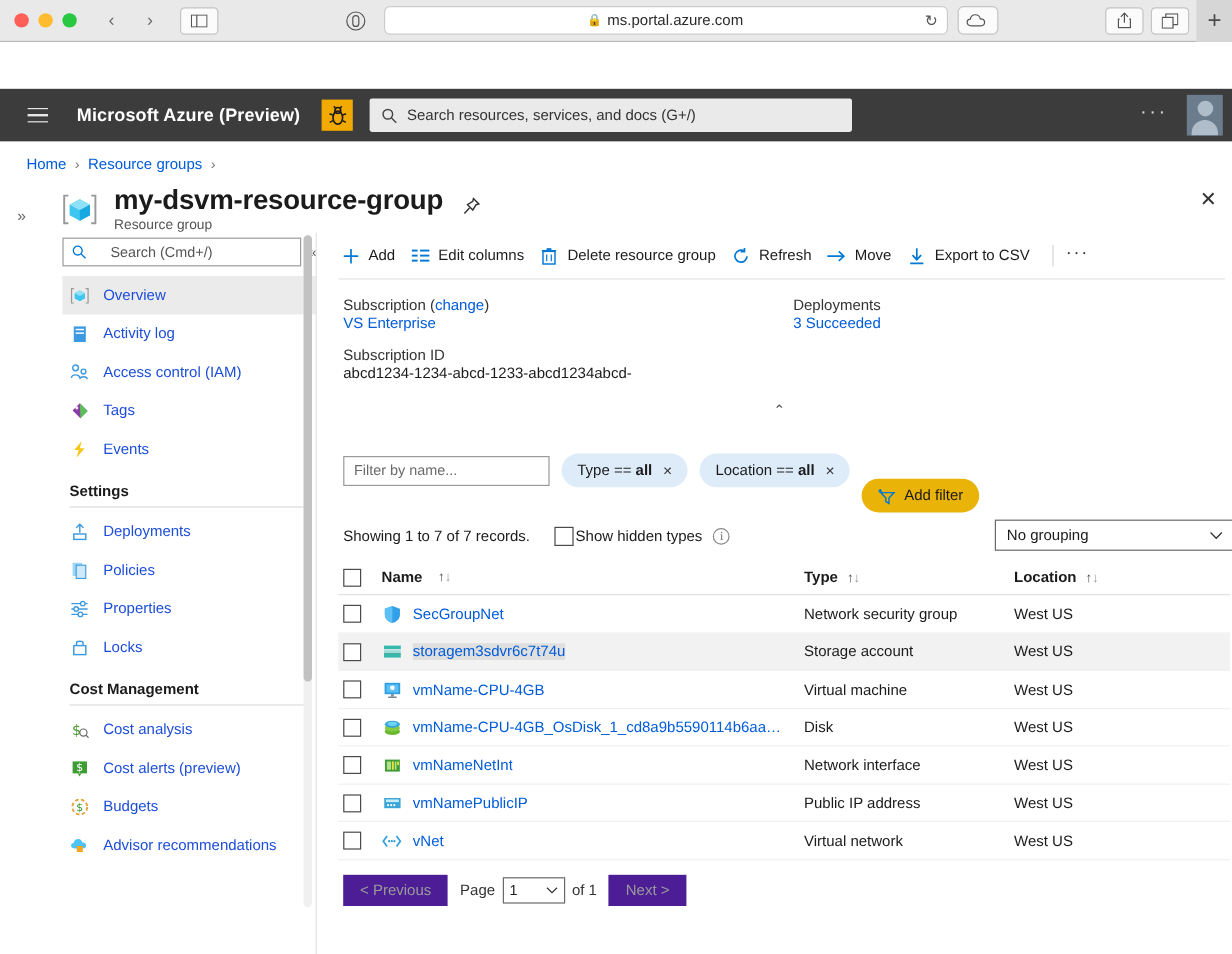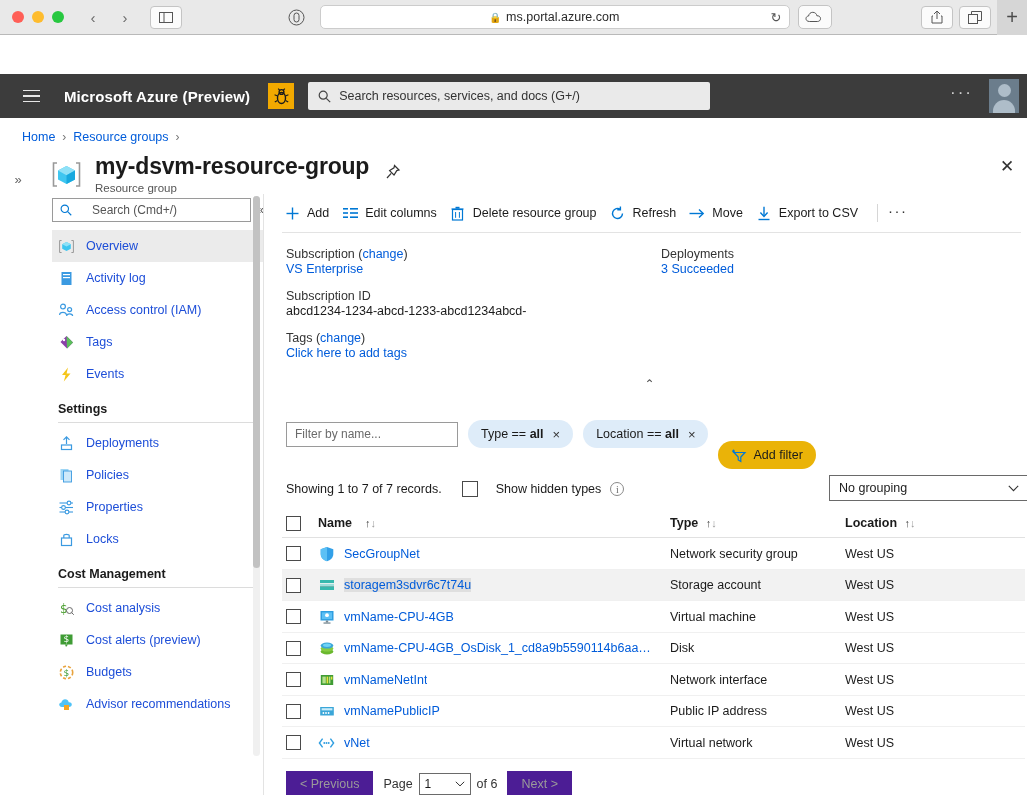--- a/index.html
+++ b/index.html
@@ -607,24 +607,20 @@
       <div class="info-area">
         <div class="info-left">
           <div class="info-grp">
             <div class="info-label"><span>Subscription (</span><span class="info-link">change</span><span>)</span></div>
             <div class="info-link">VS Enterprise</div>
           </div>
           <div class="info-grp">
             <div class="info-label">Subscription ID</div>
             <div class="info-val">abcd1234-1234-abcd-1233-abcd1234abcd-</div>
           </div>
-          <div class="info-grp">
-            <div class="info-label"><span>Tags (</span><span class="info-link">change</span><span>)</span></div>
-            <div class="info-link">Click here to add tags</div>
-          </div>
         </div>
         <div class="info-right">
           <div class="info-label">Deployments</div>
           <div class="info-link">3 Succeeded</div>
         </div>
       </div>
       <div class="collapse-caret">⌃</div>
 
       <div class="filter-bar">
         <div class="filter-input">
@@ -646,21 +642,21 @@
                 <line x1="1" y1="3.1" x2="4" y2="3.1" stroke="#0078d4" stroke-width="1.2"></line>
               </svg>
           </span>
           <span>Add filter</span>
         </div>
       </div>
 
       <div class="status-row">
         <span>Showing 1 to 7 of 7 records.</span>
         <span class="cb cb-lg" style="margin-left:20px"></span>
-        <span style="margin-left:18px">Show hidden types</span>
+        <span style="margin-left:2px">Show hidden types</span>
         <span class="info-i" style="margin-left:9px">i</span>
         <div class="grouping-select">
           <span>No grouping</span>
           <span>
             <svg width="11" height="7" viewBox="0 0 11 7">
                 <polyline points="0.8,0.8 5.5,5.6 10.2,0.8" fill="none" stroke="#333" stroke-width="1.1"></polyline>
               </svg>
           </span>
         </div>
       </div>
@@ -825,21 +821,21 @@
         <div class="pg-mid">
           <span>Page</span>
           <span class="pg-select">
             <span>1</span>
             <span>
               <svg width="10" height="6" viewBox="0 0 10 6">
                   <polyline points="0.8,0.8 5,4.9 9.2,0.8" fill="none" stroke="#333" stroke-width="1"></polyline>
                 </svg>
             </span>
           </span>
-          <span>of 6</span>
+          <span>of 1</span>
         </div>
         <div class="pg-btn">Next &gt;</div>
       </div>
 
     </div>
   </div>
 
   <div class="hscroll">
     <div class="hthumb"></div>
   </div>

